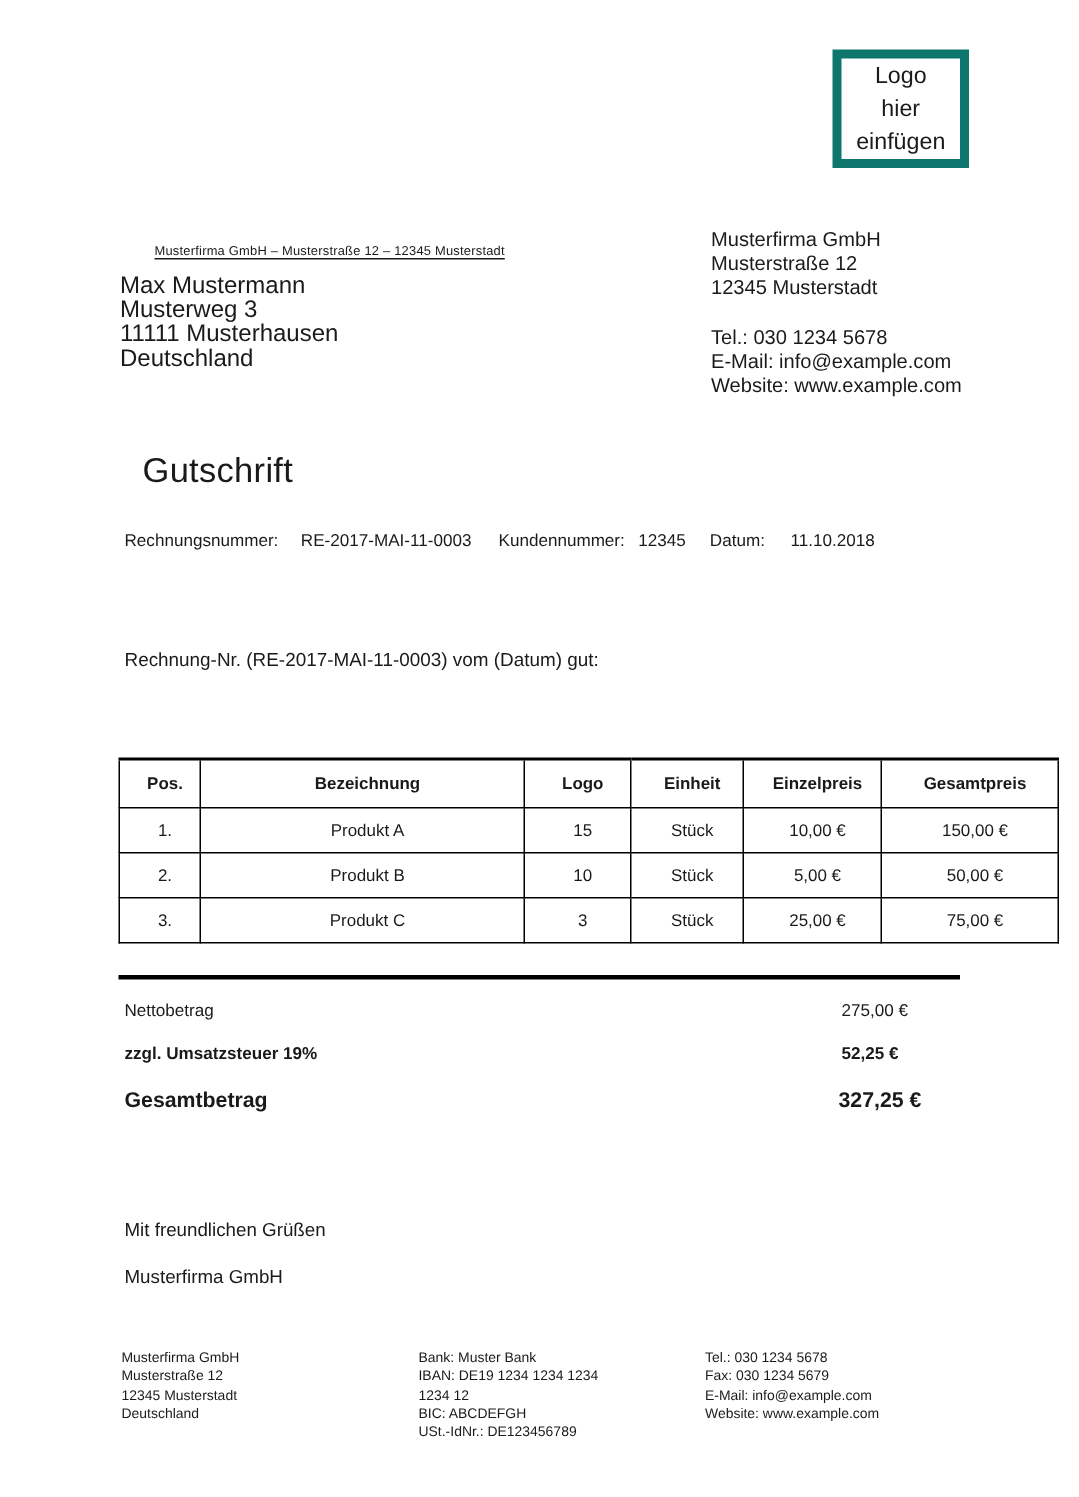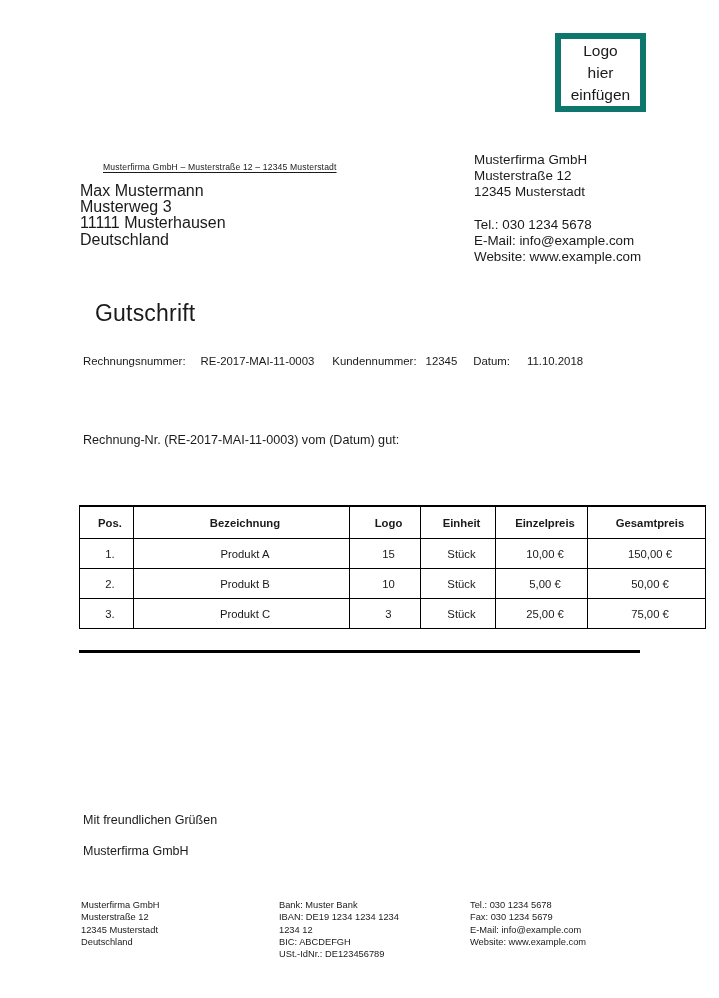--- a/index.html
+++ b/index.html
@@ -282,20 +282,34 @@
         <td>3</td>
         <td>Stück</td>
         <td>25,00 €</td>
         <td>75,00 €</td>
       </tr>
     </tbody>
   </table>
 
   <div class="thick-rule"></div>
 
+  <div class="totals">
+    <div class="totals-row">
+      <span class="t-label">Nettobetrag</span>
+      <span class="t-value">275,00 €</span>
+    </div>
+    <div class="totals-row semi">
+      <span class="t-label">zzgl. Umsatzsteuer 19%</span>
+      <span class="t-value">52,25 €</span>
+    </div>
+    <div class="totals-row grand">
+      <span class="t-label">Gesamtbetrag</span>
+      <span class="t-value">327,25 €</span>
+    </div>
+  </div>
 
   <div class="closing">
     <div>Mit freundlichen Grüßen</div>
     <div>Musterfirma GmbH</div>
   </div>
 
   <div class="footer">
     <div class="footer-col c1">
       <div>Musterfirma GmbH</div>
       <div>Musterstraße 12</div>

